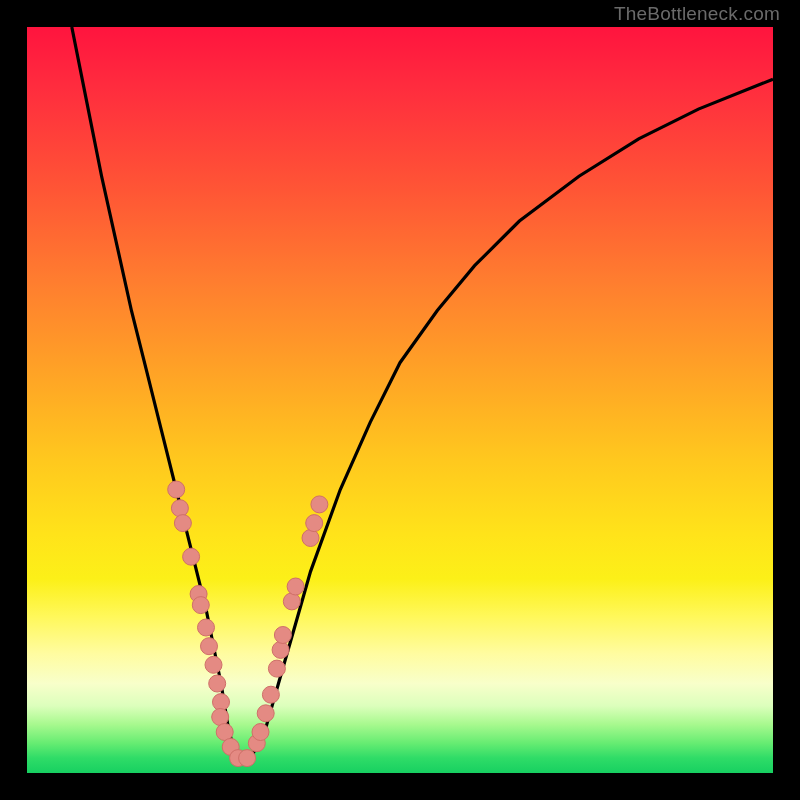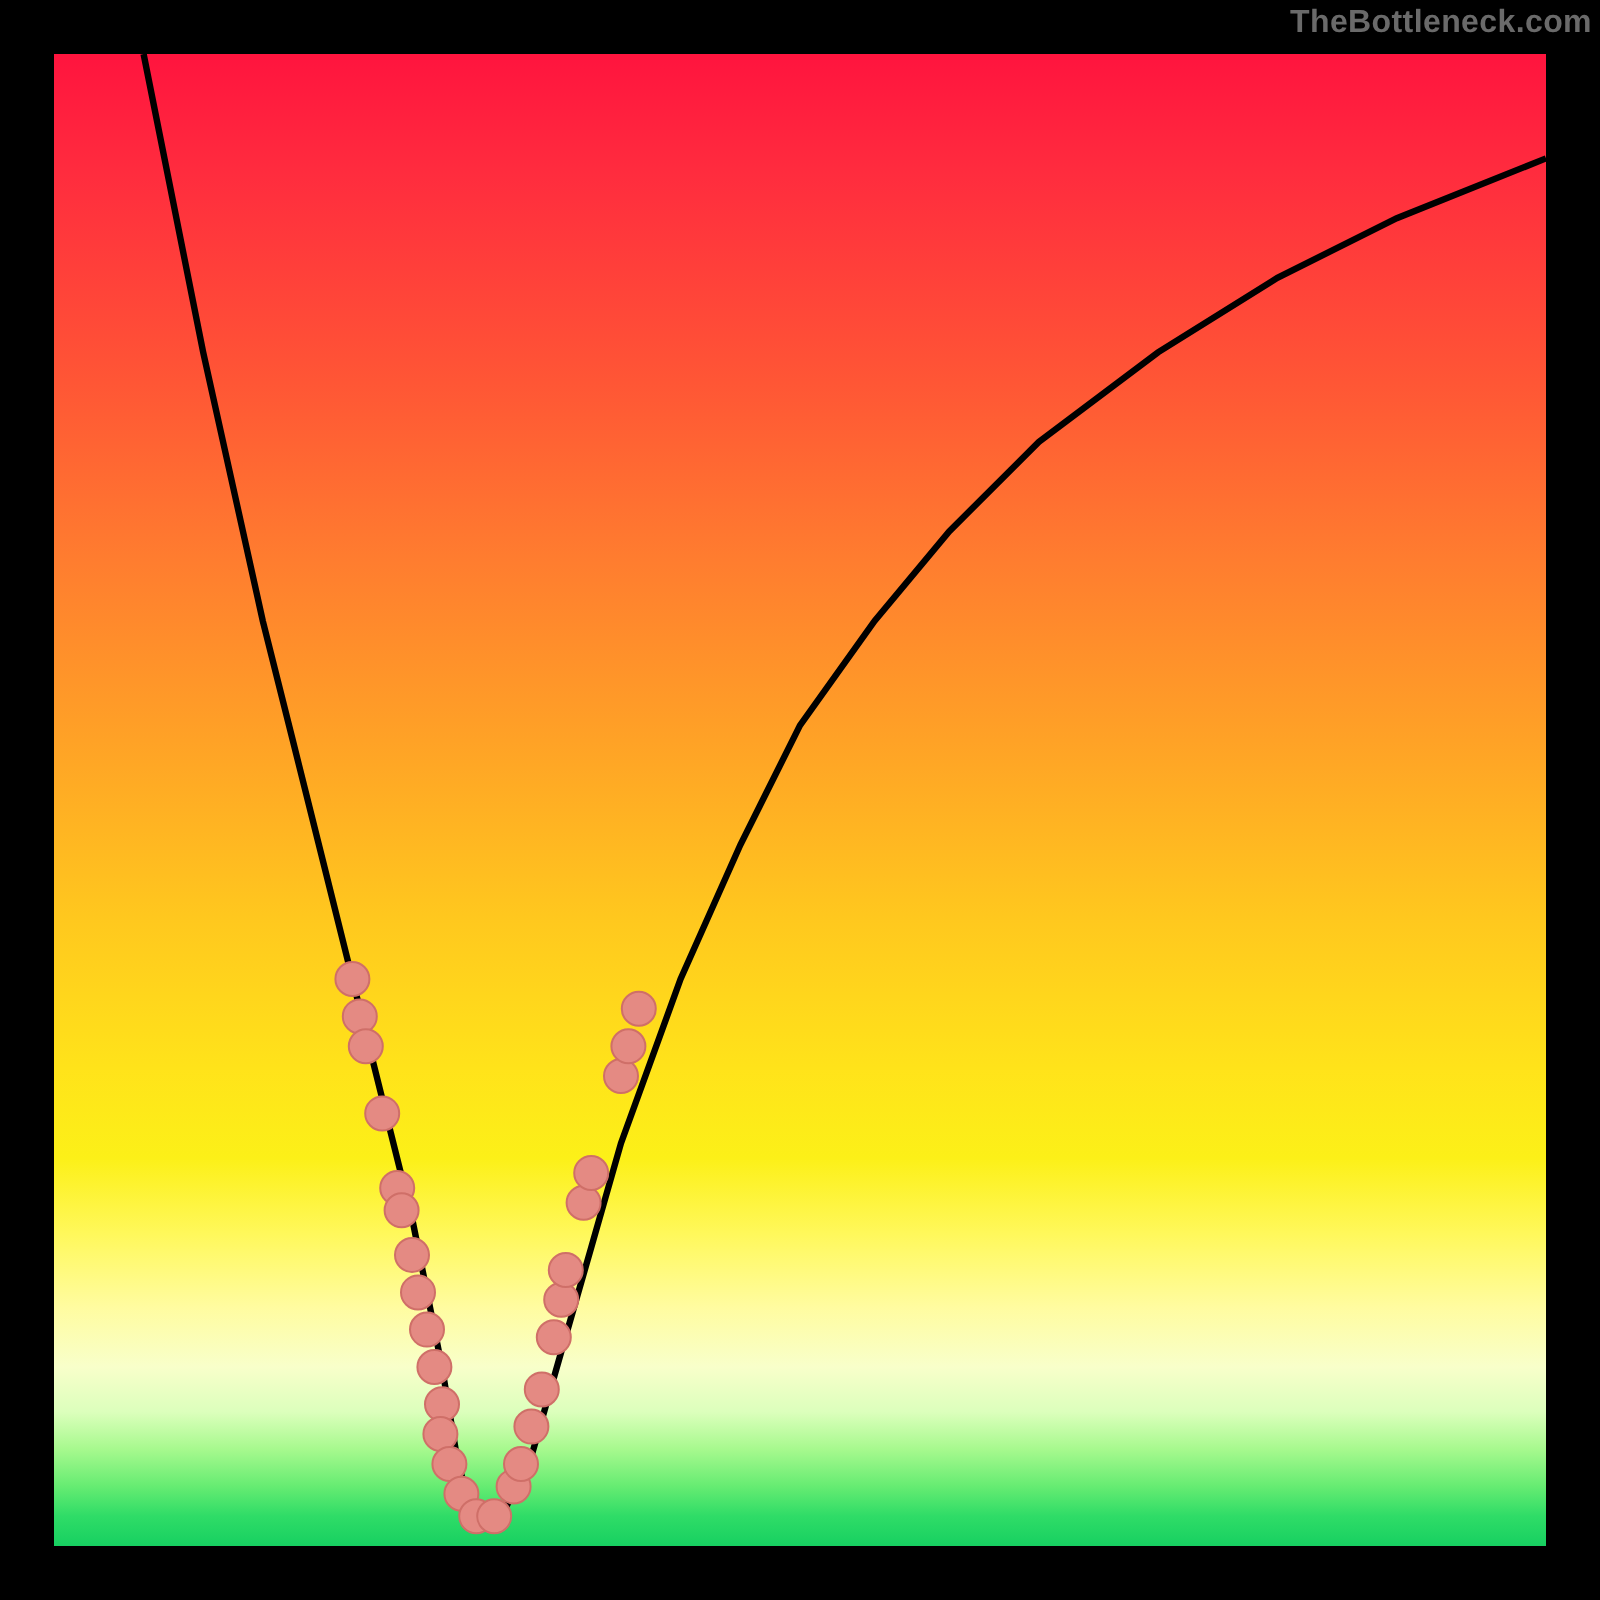--- a/index.html
+++ b/index.html
@@ -42,25 +42,25 @@
       #dcffbc 91%,
       #a7f98e 93.5%,
       #66ec72 96%,
       #2fdc67 98%,
       #17d061 100%
     );
   }
   .watermark {
     position: absolute;
     top: 3px;
-    right: 4px;
+    right: 20px;
     color: #6a6a6a;
-    font-size: 16px;
+    font-size: 19px;
     letter-spacing: 0.2px;
-    font-weight: 700;
+    font-weight: 400;
     user-select: none;
   }
   svg.curve {
     position: absolute;
     top: 0;
     left: 0;
     width: 746px;
     height: 746px;
     overflow: visible;
   }

